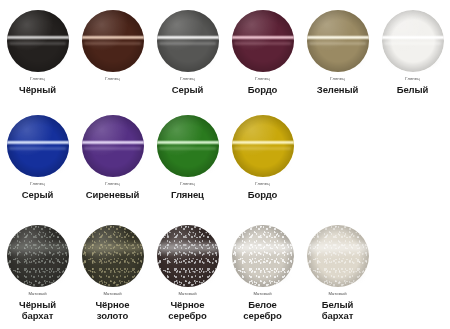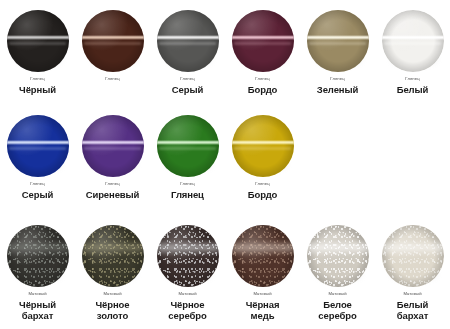--- a/index.html
+++ b/index.html
@@ -223,31 +223,20 @@
           <div class="speckle"></div>
           <div class="sheen"></div>
         </div>
       </div>
       <div class="finish">Матовый</div>
       <div class="title">Чёрное<br>серебро</div>
     </div>
     <div class="cell matte">
       <div class="swatch-wrap">
         <div class="shadow"></div>
-        <div class="ball" style="--base: #50332a; --spec: rgba(236,220,208,0.60); --spec2: rgba(255,255,255,0.16); --fleck: rgba(198,166,146,0.52);">
-          <div class="speckle"></div>
-          <div class="sheen"></div>
-        </div>
-      </div>
-      <div class="finish">Матовый</div>
-      <div class="title">Чёрная<br>медь</div>
-    </div>
-    <div class="cell matte">
-      <div class="swatch-wrap">
-        <div class="shadow"></div>
         <div class="ball" style="--base: #cfcac0; --spec: rgba(255,255,255,0.72); --spec2: rgba(255,255,255,0.30); --fleck: rgba(255,255,255,0.88);">
           <div class="speckle"></div>
           <div class="sheen"></div>
         </div>
       </div>
       <div class="finish">Матовый</div>
       <div class="title">Белое<br>серебро</div>
     </div>
     <div class="cell matte">
       <div class="swatch-wrap">

